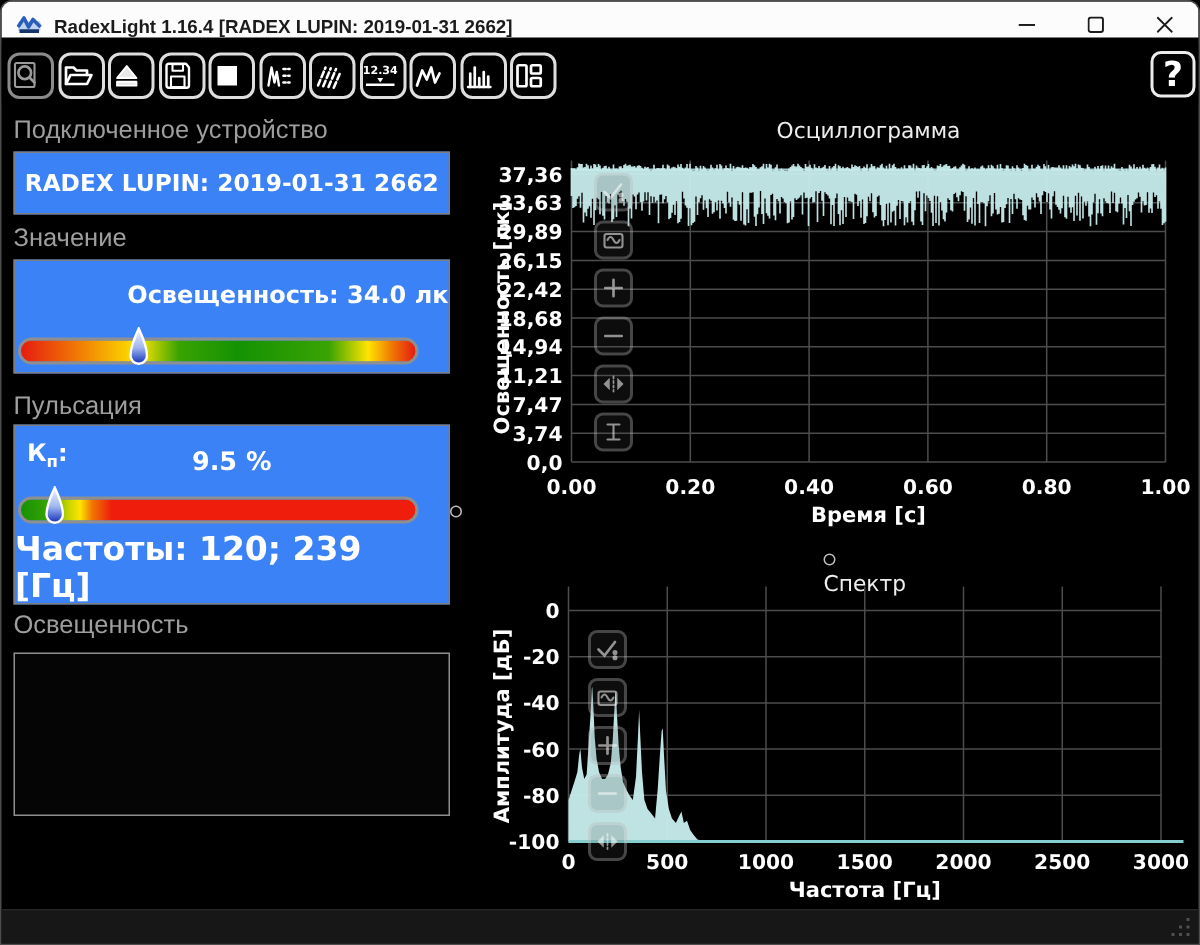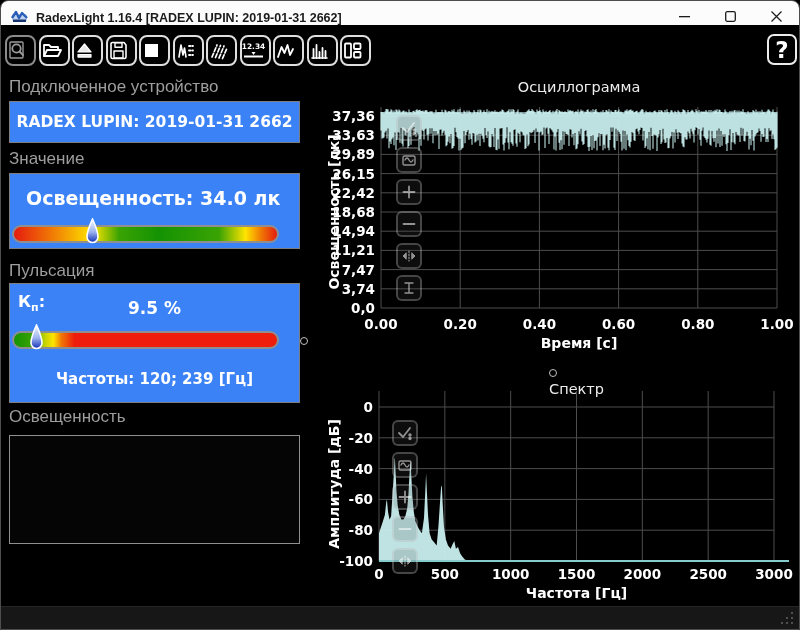--- a/index.html
+++ b/index.html
@@ -139,39 +139,39 @@
     <button class="helpbtn">?</button>
   </div>
 
   <div class="sect-label" style="top:76px;">Подключенное устройство</div>
   <div class="pbox" style="top:100px;height:42px;display:flex;align-items:center;justify-content:center;">
     <span class="bold-val" style="font-size:15.5px;">RADEX LUPIN: 2019-01-31 2662</span>
   </div>
 
   <div class="sect-label" style="top:148px;">Значение</div>
   <div class="pbox" style="top:172px;height:76px;">
-    <div class="bold-val" style="position:absolute;left:16px;right:0;top:13px;text-align:left;font-size:19px;">Освещенность: 34.0 лк</div>
+    <div class="bold-val" style="position:absolute;left:16px;right:0;top:13px;text-align:right;font-size:16px;">Освещенность: 34.0 лк</div>
   </div>
   <div class="gbar" id="bar-value" style="top: 224px; background: linear-gradient(to right, rgb(229, 28, 16) 0%, rgb(239, 106, 6) 12%, rgb(246, 174, 2) 22%, rgb(255, 228, 0) 30%, rgb(58, 163, 3) 40%, rgb(20, 146, 3) 55%, rgb(58, 163, 3) 78%, rgb(255, 228, 0) 88%, rgb(240, 120, 4) 94%, rgb(229, 28, 16) 100%);"></div>
   <svg class="dropmark" id="drop-value" style="top: 217px; left: 84.6px;" viewBox="0 0 13 28">
     <defs>
         <linearGradient id="dg1" x1="0" y1="0" x2="0" y2="1">
           <stop offset="0" stop-color="#f4f7ff"></stop>
           <stop offset="0.55" stop-color="#9db4f0"></stop>
           <stop offset="1" stop-color="#1230b8"></stop>
         </linearGradient>
       </defs>
     <path d="M6.5 1 C6.5 1 1 13 1 19 A5.5 5.5 0 0 0 12 19 C12 13 6.5 1 6.5 1 Z" fill="url(#dg1)" stroke="#ffffff" stroke-width="1.6"></path>
   </svg>
 
   <div class="sect-label" style="top:260px;text-align:center;">Пульсация</div>
   <div class="pbox" style="top:282px;height:120px;padding-left:24px;">
     <div class="bold-val" style="position:absolute;left:8px;top:8px;font-size:16px;"><span>К</span><sub style="font-size:11px;">п</sub><span>:</span></div>
     <div class="bold-val" style="position:absolute;left:0;right:0;top:14px;text-align:center;font-size:17px;">9.5 %</div>
-    <div class="bold-val" style="position:absolute;left:0;right:0;top:86px;text-align:center;font-size:15px;">Частоты: 120; 239 [Гц]</div>
+    <div class="bold-val" style="position:absolute;left:0;right:0;top:70px;font-size:22px;">Частоты: 120; 239 [Гц]</div>
   </div>
   <div class="gbar" id="bar-pulse" style="top: 330px; background: linear-gradient(to right, rgb(20, 146, 3) 0%, rgb(58, 163, 3) 7%, rgb(200, 212, 0) 12%, rgb(255, 228, 0) 15%, rgb(240, 120, 4) 18%, rgb(238, 29, 12) 23%, rgb(238, 29, 12) 100%);"></div>
   <svg class="dropmark" id="drop-pulse" style="top: 323px; left: 28.53px;" viewBox="0 0 13 28">
     <path d="M6.5 1 C6.5 1 1 13 1 19 A5.5 5.5 0 0 0 12 19 C12 13 6.5 1 6.5 1 Z" fill="url(#dg1)" stroke="#ffffff" stroke-width="1.6"></path>
   </svg>
 
   <div class="sect-label" style="top:406px;">Освещенность</div>
   <textarea class="comments-area" style="top: 434px;"></textarea>
 
   <div class="splitter-dot" style="left:299px;top:336px;"></div>

